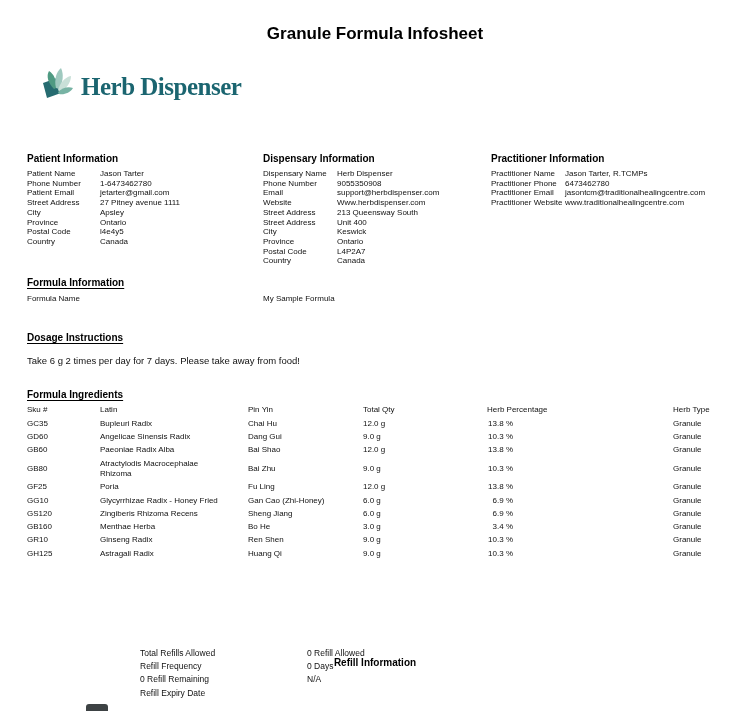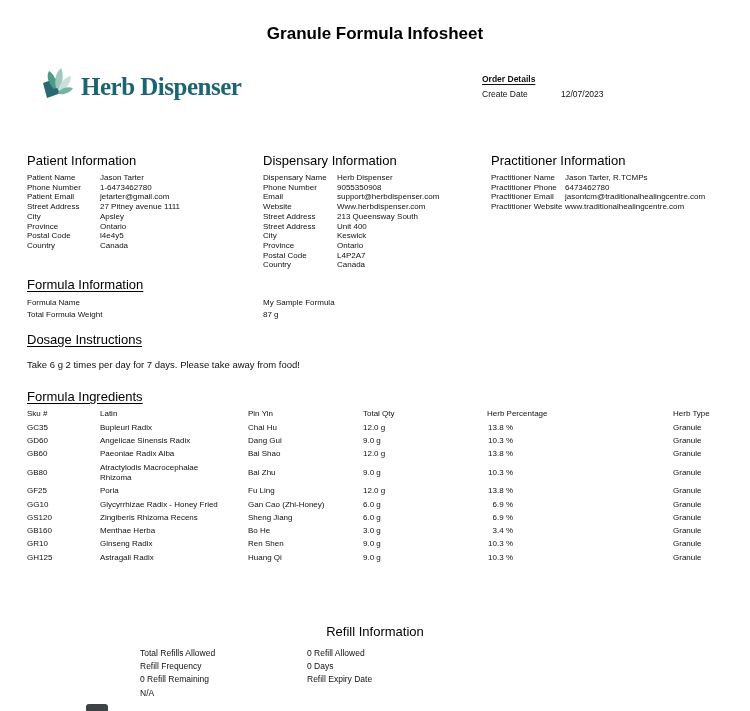--- a/index.html
+++ b/index.html
@@ -19,21 +19,21 @@
     font-weight:bold;font-size:25px;letter-spacing:-0.5px;margin-left:5px;
   }
   
   .order-details{position:absolute;left:482px;top:74px;font-size:8.5px;}
   .order-details .sec-h-sm{font-size:8.5px;font-weight:bold;text-decoration:underline;text-underline-offset:2px;}
   .order-details .row{margin-top:5px;}
   .order-details .lbl{display:inline-block;width:79px;}
   
   .info-col{position:absolute;top:153px;font-size:8px;}
   .info-col .sec-h{margin:0 0 5px 0;}
-  .sec-h{font-size:13px;font-weight:normal;color:#000;}
+  .sec-h{font-size:10px;font-weight:bold;color:#000;}
   .u{text-decoration:underline;text-underline-offset:2px;}
   .info-row{line-height:9.7px;white-space:nowrap;}
   .info-row .lbl{display:inline-block;vertical-align:top;}
   .col-patient{left:27px;}      .col-patient .lbl{width:73px;}
   .col-dispensary{left:263px;}  .col-dispensary .lbl{width:74px;}
   .col-practitioner{left:491px;}.col-practitioner .lbl{width:74px;}
   
   .formula-info{position:absolute;left:27px;top:277px;font-size:8px;}
   .formula-info .rows{margin-top:5px;}
   .formula-info .info-row{line-height:11.5px;}
@@ -50,21 +50,21 @@
   }
   col.c-sku{width:73px;} col.c-latin{width:148px;} col.c-pinyin{width:115px;}
   col.c-qty{width:64px;} col.c-pct{width:125px;} col.c-type{width:178px;}
   .cell-latin{padding-right:16px !important;}
   .cell-qty{text-align:right;}
   th.cell-pct{padding-left:60px !important;}
   td.cell-pct{text-align:right !important;padding-right:39px !important;}
   .cell-type{padding-left:121px !important;}
   
   .refill-cta{position:absolute;top:606px;left:0;width:750px;text-align:center;font-size:13px;}
-  .refill-heading{position:absolute;top:622px;left:0;width:750px;text-align:center;}
+  .refill-heading{position:absolute;top:652px;left:0;width:750px;text-align:center;}
   .refill-grid{
     position:absolute;left:140px;top:647px;display:grid;
     grid-template-columns:167px 181px;font-size:8.5px;line-height:13.2px;
   }
   .refill-grid span{text-align:left;}
   .page-artifact{
     position:absolute;left:86px;top:704px;width:22px;height:9px;
     background:#3d4244;border-radius:3px 3px 0 0;
   }
 </style>
@@ -81,29 +81,20 @@
         <path d="M3 16 L17 11 L21 26 L7 31 Z" fill="#266b70"></path>
         <path d="M14 22 C8 16 6 9 9 4 C14 7 17 14 16 21 Z" fill="#4f9a82"></path>
         <path d="M16 21 C14 13 16 5 21 1 C24 7 23 16 19 22 Z" fill="#9fc9bf"></path>
         <path d="M18 23 C20 16 25 10 31 9 C31 16 26 22 20 25 Z" fill="#c9e0d8"></path>
         <path d="M18 25 C22 21 28 19 33 21 C30 26 24 28 19 27 Z" fill="#77b3a4"></path>
       </svg>
     </span>
     <span class="logo-text" style="color:#1b6570">Herb Dispenser</span>
   </div>
 
-  <div class="order-details">
-    <div class="sec-h-sm">Order Details</div>
-    <div>
-
-        <div class="row">
-          <span class="lbl">Create Date</span><span>12/07/2023</span>
-        </div>
-      </div>
-  </div>
 
   <div class="info-col col-patient">
     <div class="sec-h">Patient Information</div>
     <div>
 
         <div class="info-row">
           <span class="lbl">Patient Name</span><span>Jason Tarter</span>
         </div>
 
         <div class="info-row">
@@ -205,23 +196,20 @@
   </div>
 
   <div class="formula-info">
     <div class="sec-h u">Formula Information</div>
     <div class="rows">
 
         <div class="info-row">
           <span class="lbl">Formula Name</span><span>My Sample Formula</span>
         </div>
 
-        <div class="info-row">
-          <span class="lbl">Total Formula Weight</span><span>87 g</span>
-        </div>
       </div>
   </div>
 
   <div class="dosage">
     <div class="sec-h u">Dosage Instructions</div>
     <div class="dosage-text">Take 6 g 2 times per day for 7 days. Please take away from food!</div>
   </div>
 
   <div class="ingredients">
     <div class="sec-h u">Formula Ingredients</div>
@@ -346,19 +334,19 @@
   <div class="refill-grid">
 
       <span>Total Refills Allowed</span>
       <span>0 Refill Allowed</span>
 
       <span>Refill Frequency</span>
       <span>0 Days</span>
 
       <span>0 Refill Remaining</span>
 
+      <span>N/A</span>
       <span>Refill Expiry Date</span>
-      <span>N/A</span>
     </div>
 
   <div class="page-artifact"></div>
 
 </div>
 
 </body></html>

